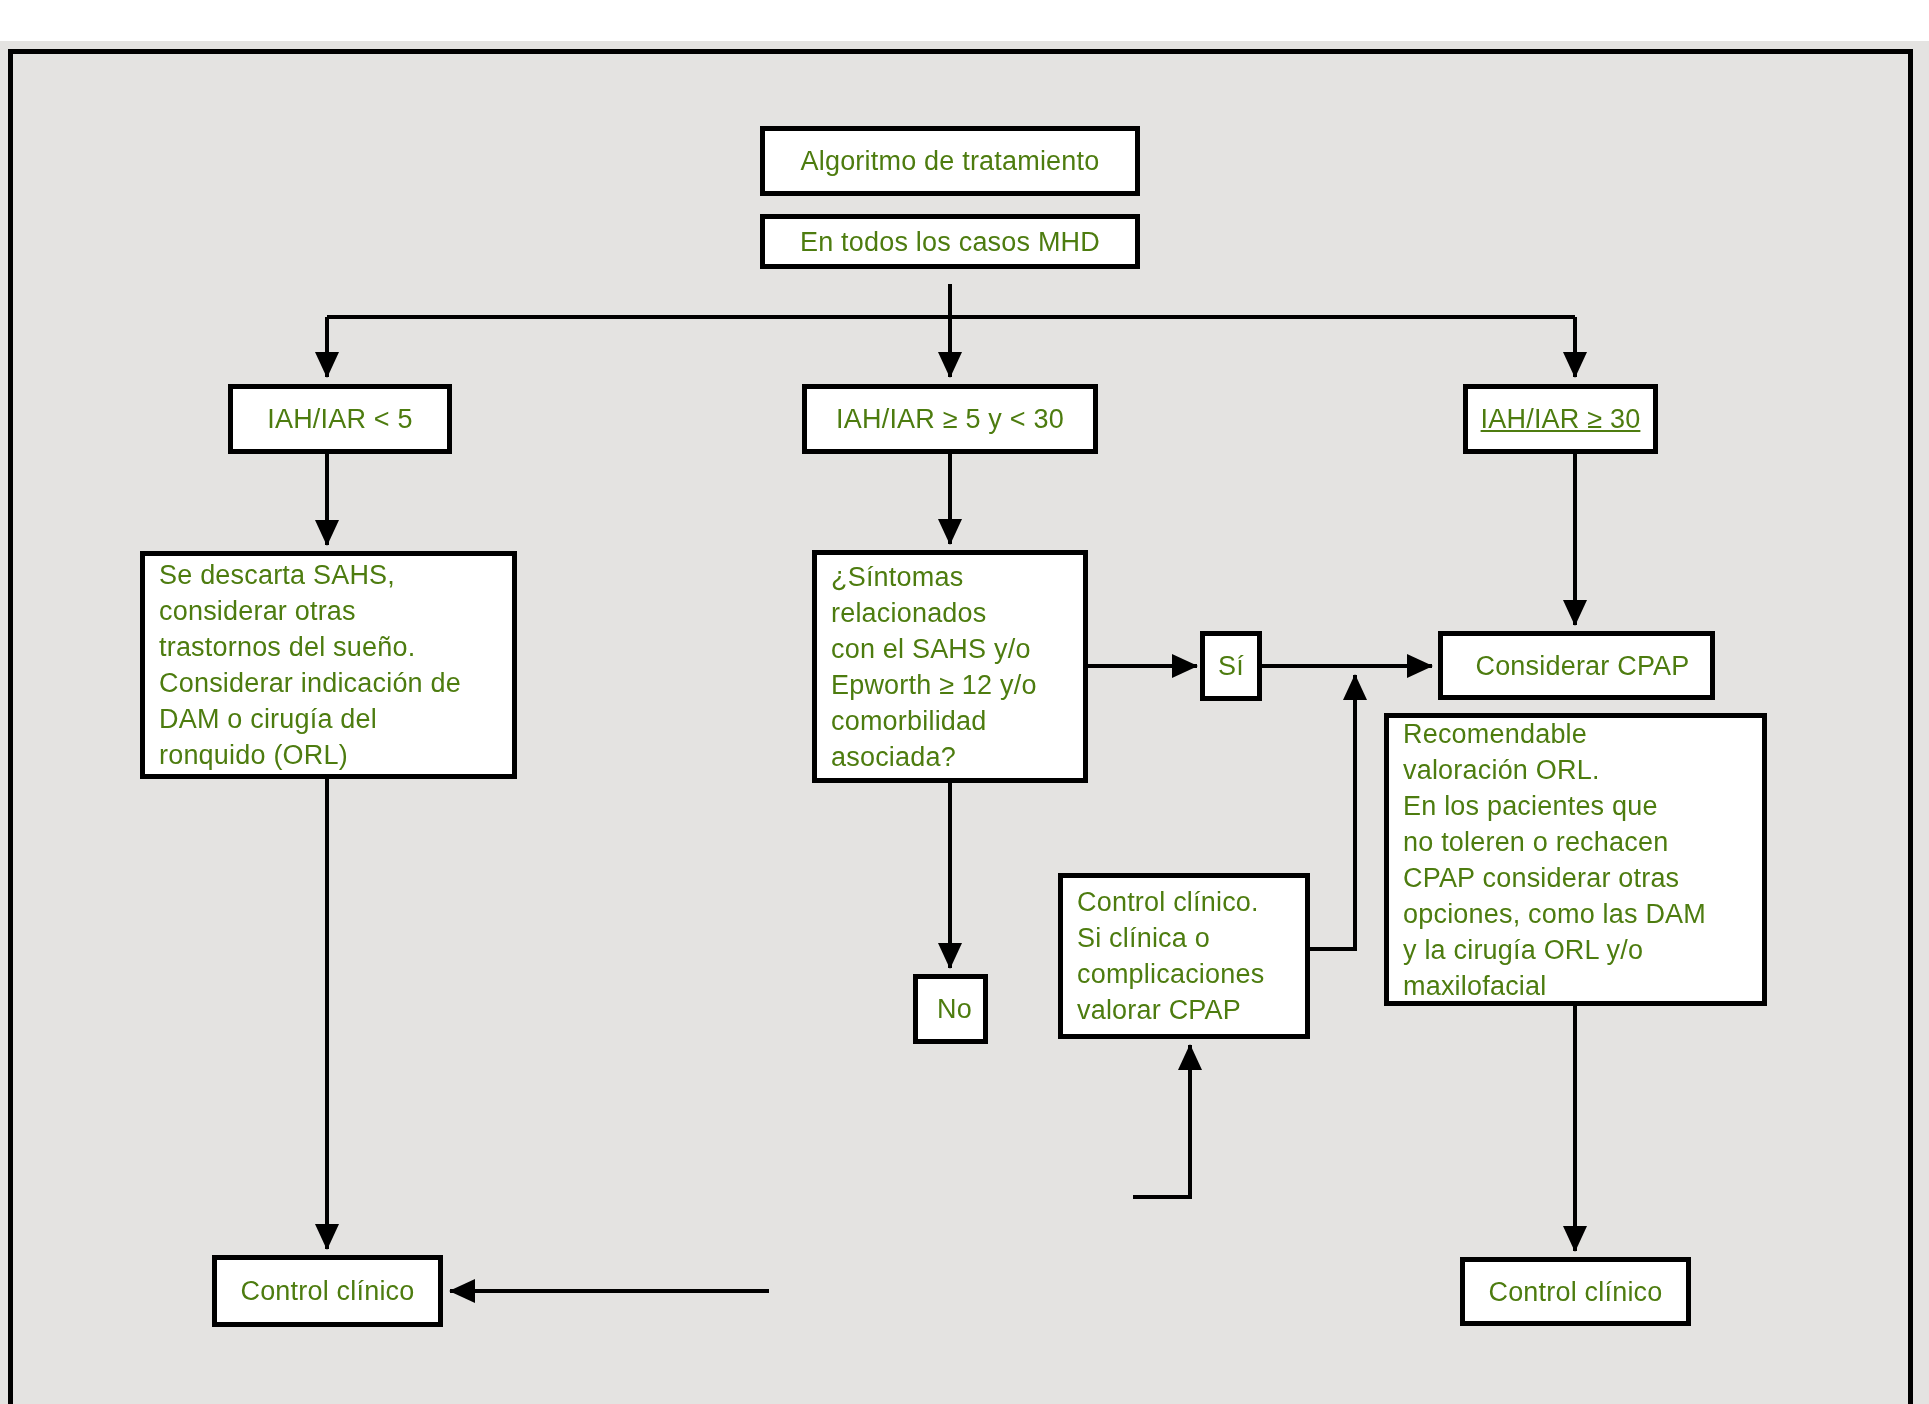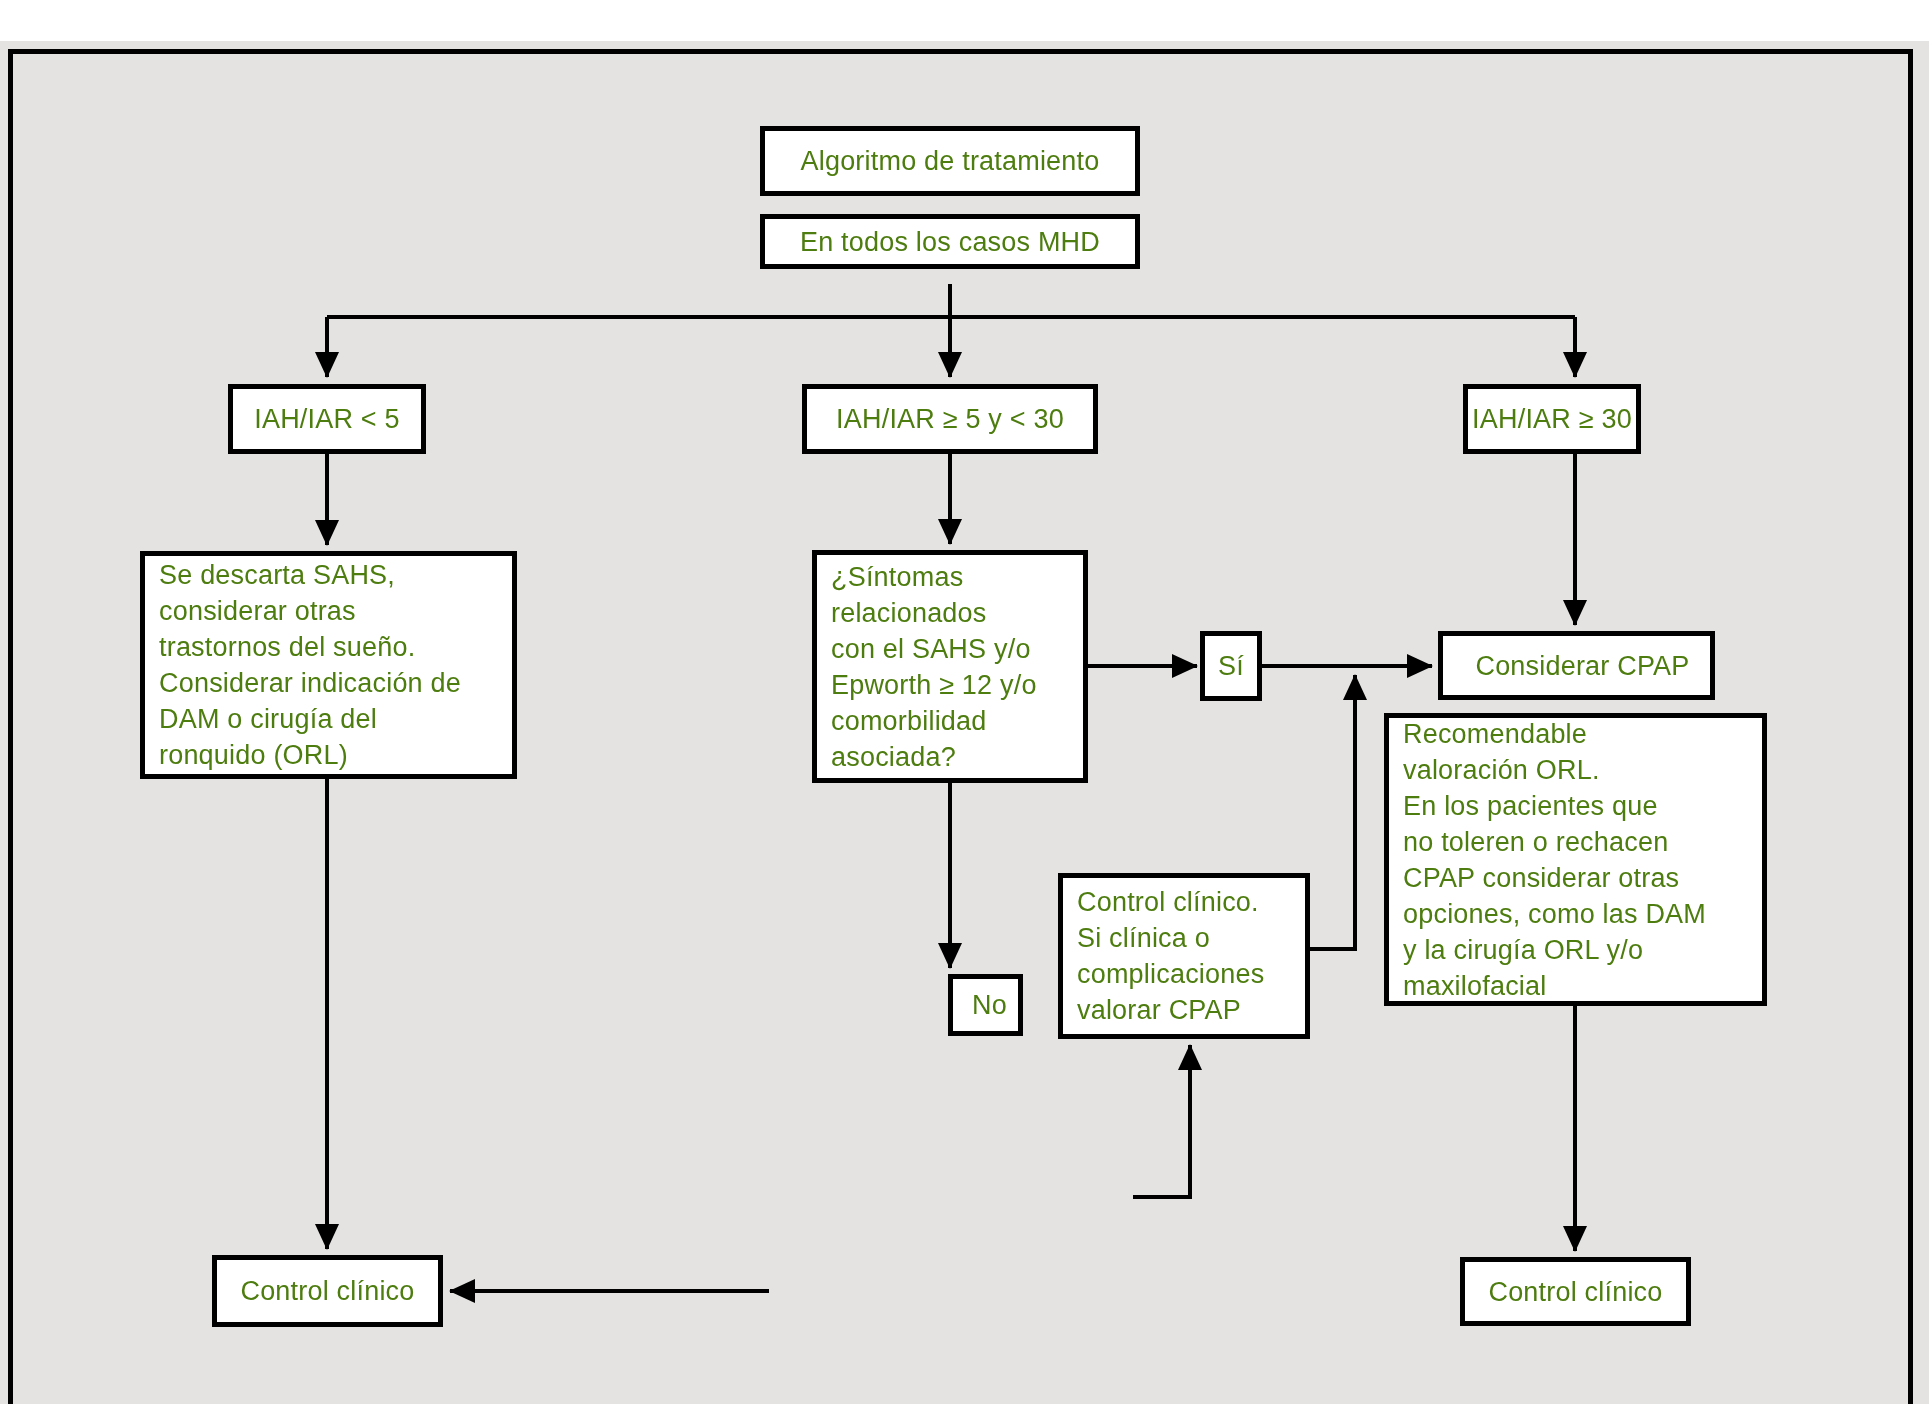--- a/index.html
+++ b/index.html
@@ -31,30 +31,30 @@
     white-space: pre-line;
     font-size: 27px;
     line-height: 36px;
     letter-spacing: 0.2px;
   }
   .c { justify-content: center; text-align: center; }
   .l { padding: 6px 14px; text-align: left; }
 
   .n-title        { left: 760px;  top: 85px;   width: 380px; height: 70px; }
   .n-mhd          { left: 760px;  top: 173px;  width: 380px; height: 55px; }
-  .n-branch-low   { left: 228px;  top: 343px;  width: 198px; height: 70px; }
+  .n-branch-low   { left: 228px;  top: 343px;  width: 224px; height: 70px; }
   .n-branch-mid   { left: 802px;  top: 343px;  width: 296px; height: 70px; }
-  .n-branch-high  { left: 1463px; top: 343px;  width: 178px; height: 70px; }
+  .n-branch-high  { left: 1463px; top: 343px;  width: 195px; height: 70px; text-decoration: underline; }
   .n-discard      { left: 140px;  top: 510px;  width: 377px; height: 228px; }
   .n-symptoms     { left: 812px;  top: 509px;  width: 276px; height: 233px; }
   .n-yes          { left: 1200px; top: 590px;  width: 62px;  height: 70px; }
   .n-cpap         { left: 1438px; top: 590px;  width: 277px; height: 69px; padding-left: 12px; }
   .n-orl          { left: 1384px; top: 672px;  width: 383px; height: 293px; }
   .n-control-cpap { left: 1058px; top: 832px;  width: 252px; height: 166px; }
-  .n-no           { left: 948px;  top: 933px;  width: 75px;  height: 62px; padding-left: 8px; }
+  .n-no           { left: 913px;  top: 933px;  width: 75px;  height: 70px; padding-left: 8px; }
   .n-dam          { left: 769px;  top: 1023px; width: 364px; height: 264px; }
   .n-control-left { left: 212px;  top: 1214px; width: 231px; height: 72px; }
   .n-control-right{ left: 1460px; top: 1216px; width: 231px; height: 69px; }
 </style>
 </head>
 <body>
 
 <div class="canvas">
   <div class="frame"></div>
 

